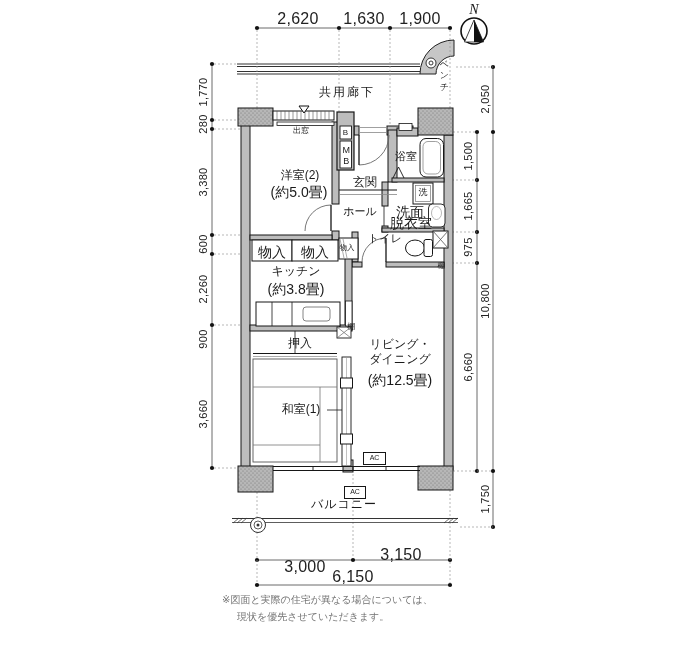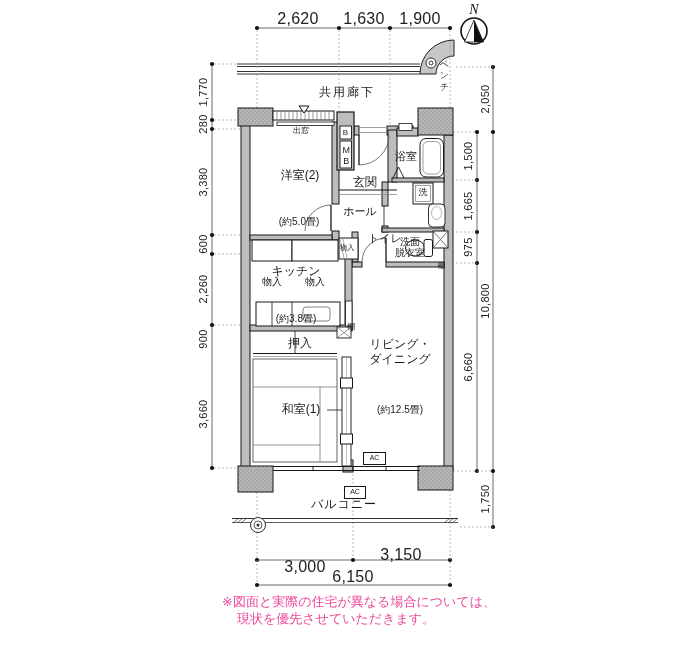--- a/index.html
+++ b/index.html
@@ -3,34 +3,34 @@
 <meta charset="utf-8">
 <style>
   html,body { margin:0; padding:0; background:#ffffff; }
   .stage {
     position:relative; width:700px; height:650px; background:#fff;
     font-family:"Liberation Sans","DejaVu Sans",sans-serif;
     color:#1a1a1a; overflow:hidden;
   }
   svg.plan { position:absolute; left:0; top:0; }
   .lbl { position:absolute; text-align:center; white-space:nowrap; line-height:1.15; }
-  .fs12 { font-size:12px; } .fs11 { font-size:11px; } .fs10 { font-size:10px;margin-top:32px; }
+  .fs12 { font-size:12px; } .fs11 { font-size:11px; } .fs10 { font-size:14px; }
   .fs9 { font-size:9px; } .fs8 { font-size:8px; } .fs7 { font-size:7.5px; }
   .vt { writing-mode:vertical-rl; text-orientation:upright; letter-spacing:1px; }
   .dim { font-size:16px; letter-spacing:0.3px; color:#222; }
   .dimr {
     position:absolute; width:60px; height:14px; font-size:11px; color:#222;
     display:flex; align-items:center; justify-content:center;
     transform:rotate(-90deg); letter-spacing:0.3px;
   }
   .acbox {
     position:absolute; border:1px solid #161616; background:#fff;
     font-size:7px; text-align:center; line-height:10px;
   }
-  .note { position:absolute; font-size:13px; white-space:nowrap; color:#ec4899; }
+  .note { position:absolute; font-size:10px; white-space:nowrap; color:#737373; }
   .footer { position:absolute; font-size:12px; white-space:nowrap; color:#222; letter-spacing:0.5px; }
   .north-n { font-family:"Liberation Serif","DejaVu Serif",serif; font-style:italic; font-size:14px; }
 </style>
 </head>
 <body>
 
 <div class="stage">
 
 <svg class="plan" width="700" height="650" viewBox="0 0 700 650">
   <defs>

